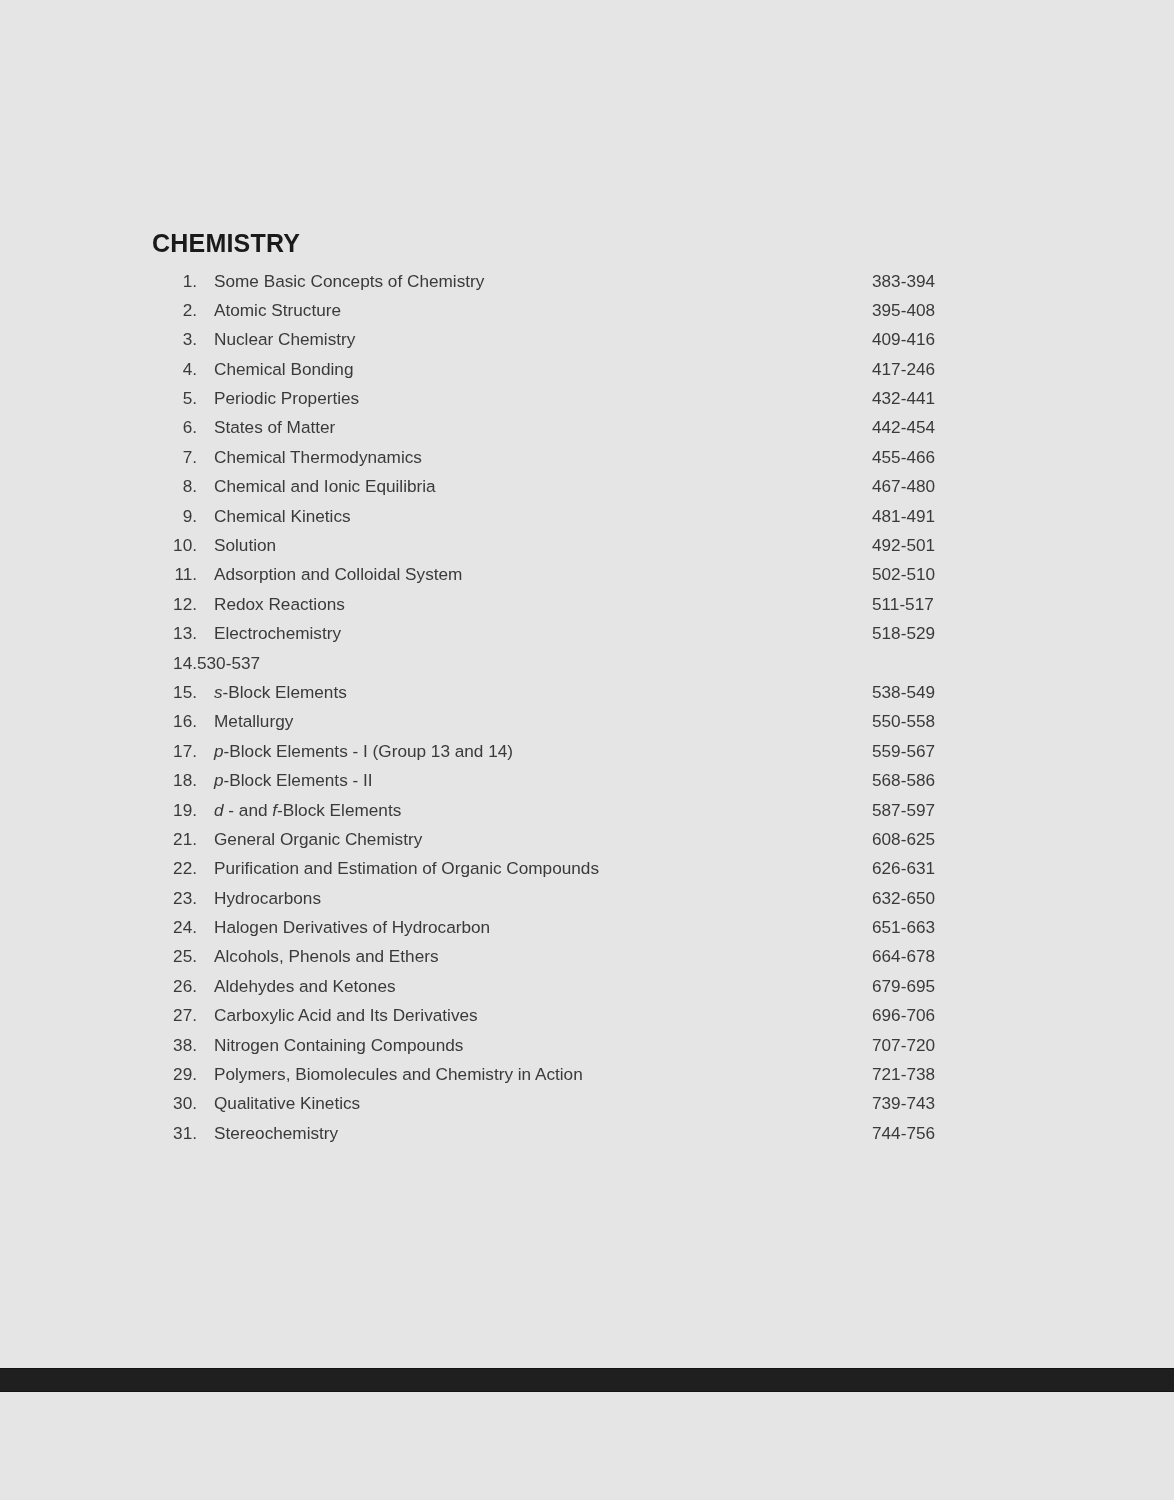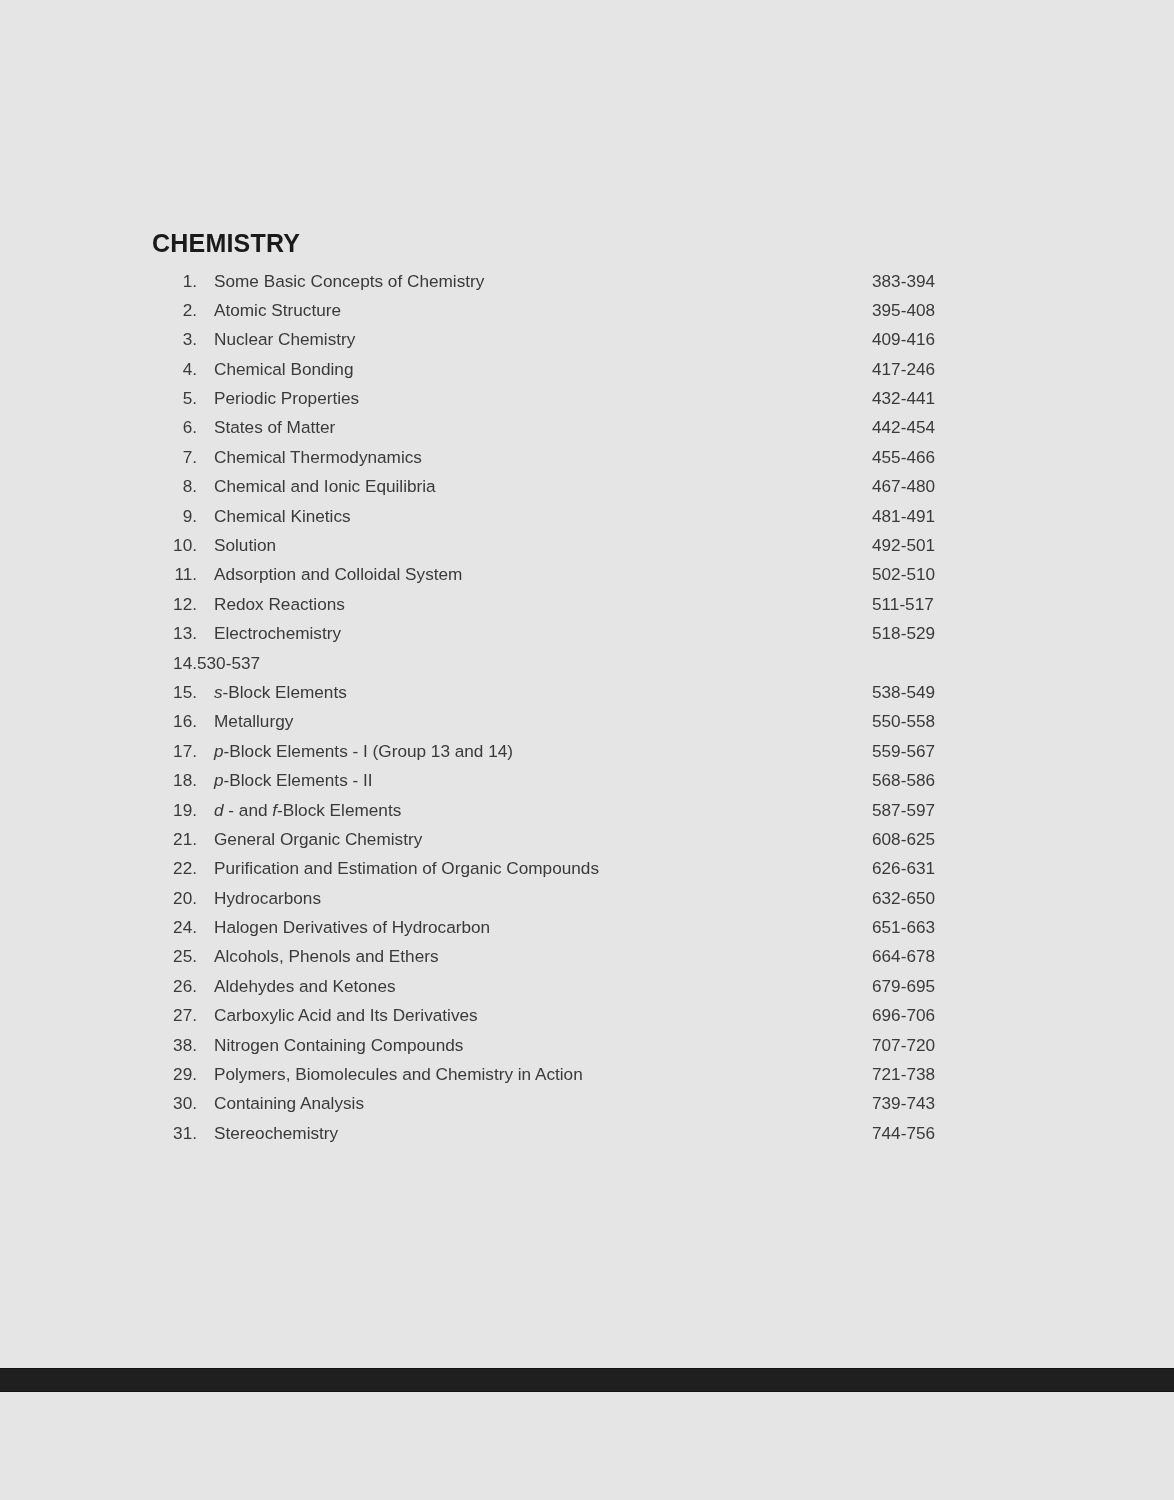--- a/index.html
+++ b/index.html
@@ -204,21 +204,21 @@
           <span class="toc-num">21.</span>
           <span class="toc-label">General Organic Chemistry</span>
           <span class="toc-pages">608-625</span>
         </li>
         <li class="toc-row">
           <span class="toc-num">22.</span>
           <span class="toc-label">Purification and Estimation of Organic Compounds</span>
           <span class="toc-pages">626-631</span>
         </li>
         <li class="toc-row">
-          <span class="toc-num">20.</span>
+          <span class="toc-num">23.</span>
           <span class="toc-label">Hydrocarbons</span>
           <span class="toc-pages">632-650</span>
         </li>
         <li class="toc-row">
           <span class="toc-num">24.</span>
           <span class="toc-label">Halogen Derivatives of Hydrocarbon</span>
           <span class="toc-pages">651-663</span>
         </li>
         <li class="toc-row">
           <span class="toc-num">25.</span>
@@ -240,21 +240,21 @@
           <span class="toc-label">Nitrogen Containing Compounds</span>
           <span class="toc-pages">707-720</span>
         </li>
         <li class="toc-row">
           <span class="toc-num">29.</span>
           <span class="toc-label">Polymers, Biomolecules and Chemistry in Action</span>
           <span class="toc-pages">721-738</span>
         </li>
         <li class="toc-row">
           <span class="toc-num">30.</span>
-          <span class="toc-label">Containing Analysis</span>
+          <span class="toc-label">Qualitative Kinetics</span>
           <span class="toc-pages">739-743</span>
         </li>
         <li class="toc-row">
           <span class="toc-num">31.</span>
           <span class="toc-label">Stereochemistry</span>
           <span class="toc-pages">744-756</span>
         </li>
       </ul>
 
   </div>

